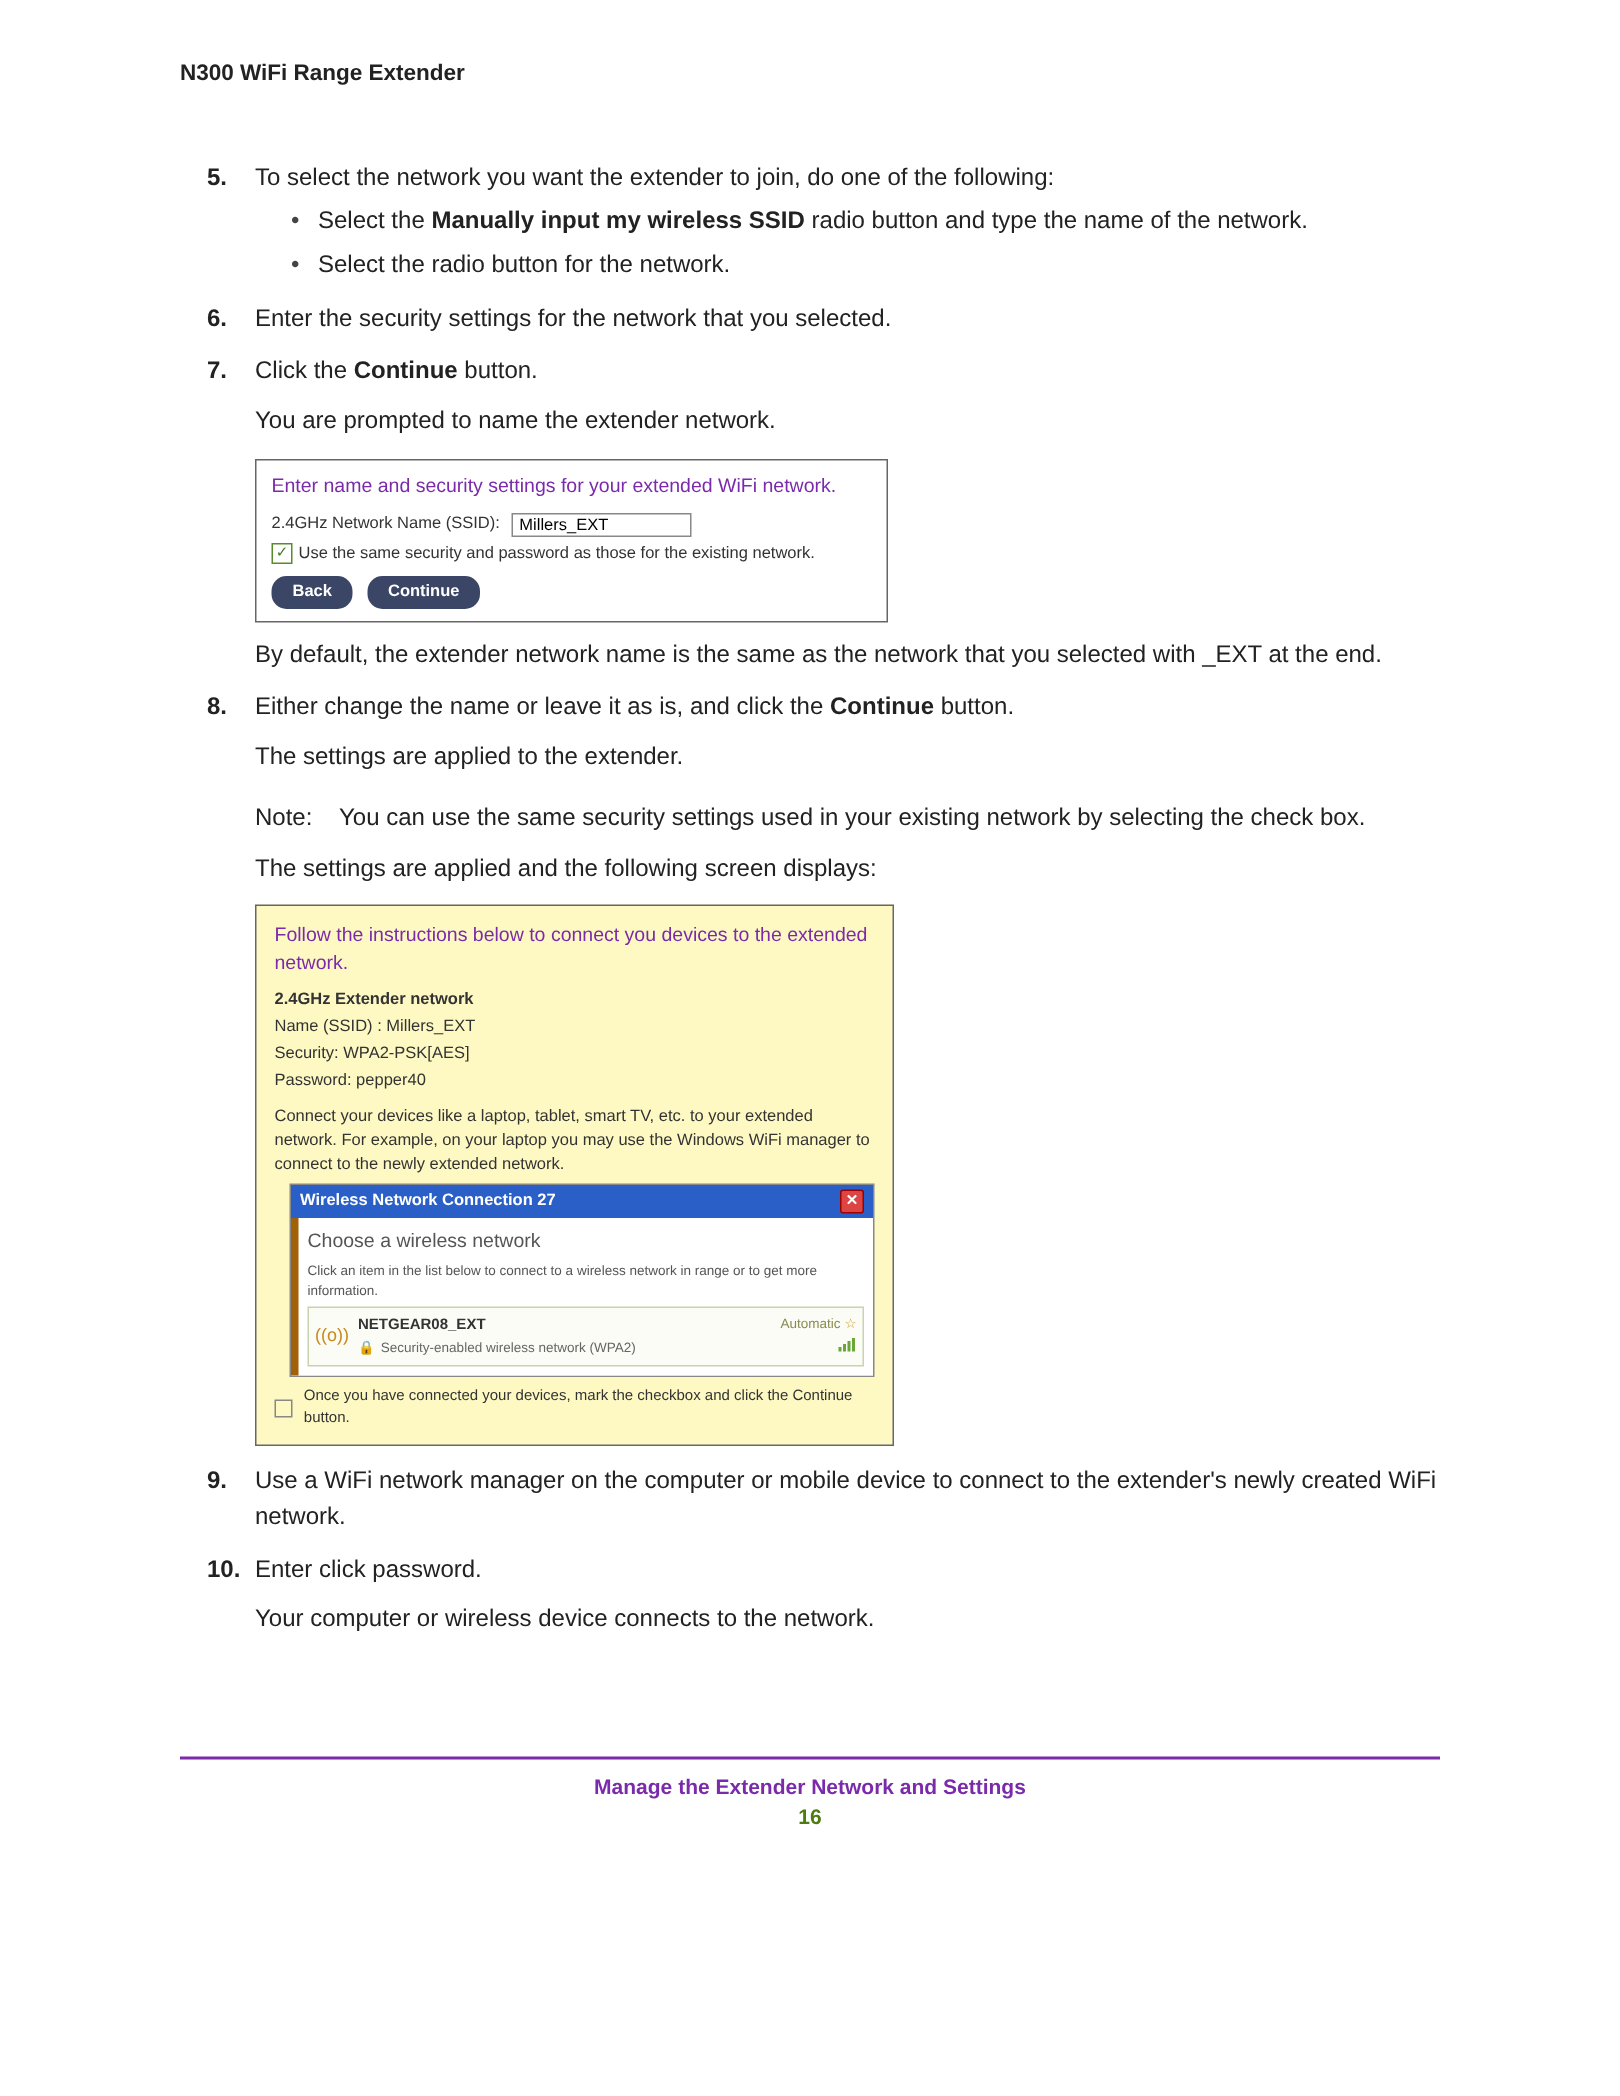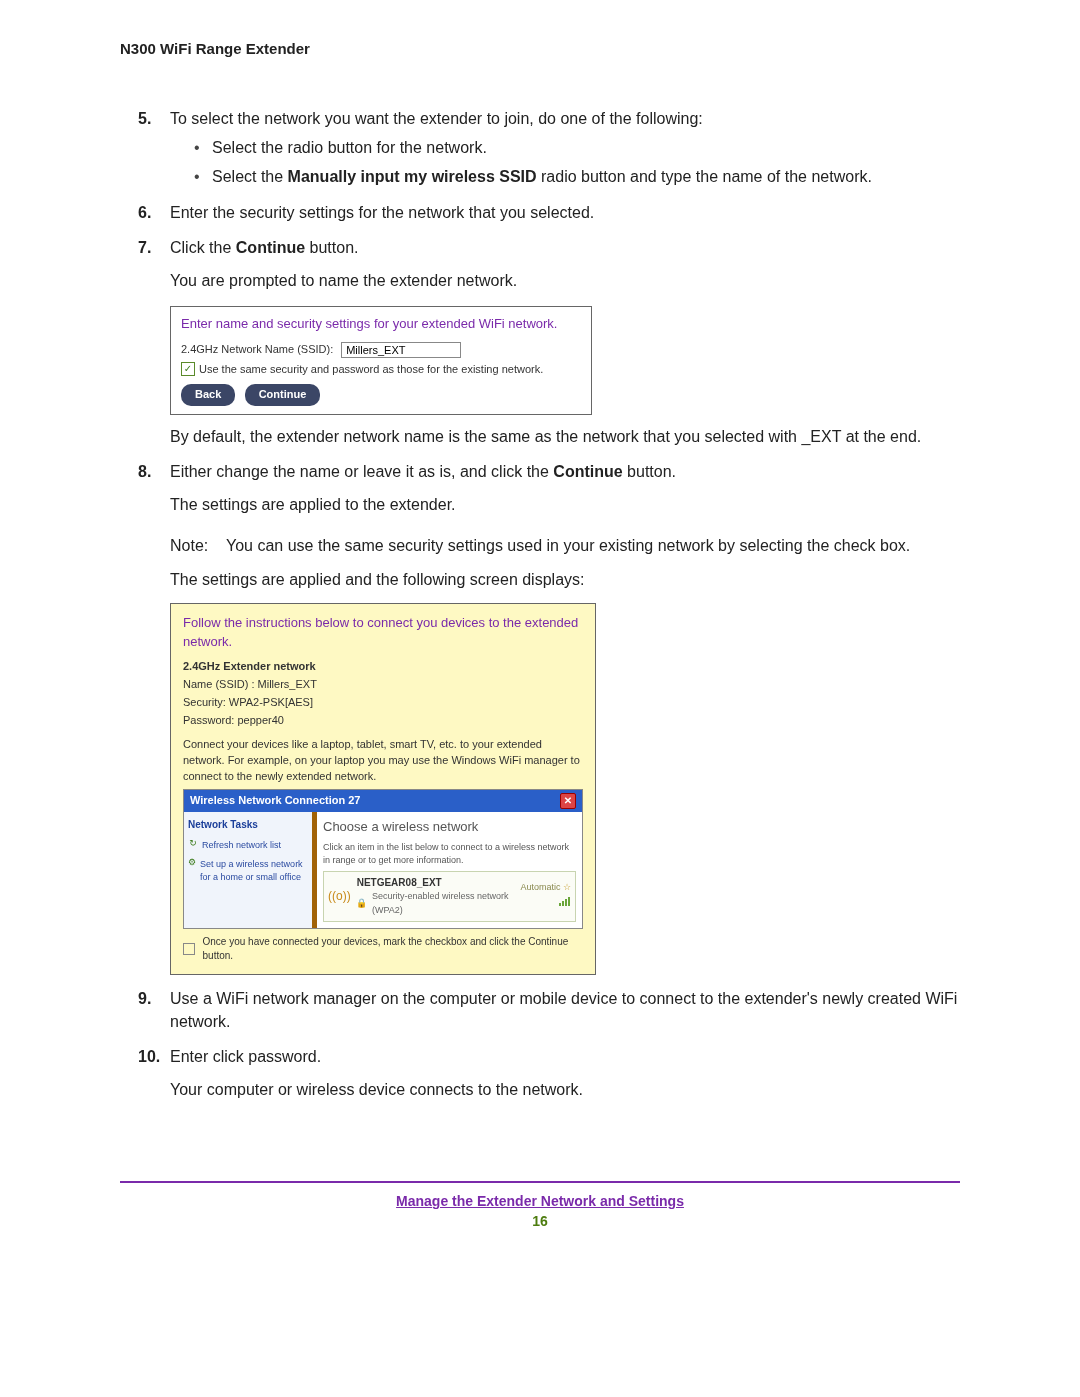--- a/index.html
+++ b/index.html
@@ -146,20 +146,21 @@
     margin: 2px 0;
   }
   .info-strong {
     font-weight: bold;
     font-size: 11px;
     margin: 4px 0 2px 0;
   }
   .xp-window {
     border: 1px solid #888;
     margin-top: 4px;
+    margin-left: 10px;
   }
   .xp-title {
     background: #2a5fc8;
     color: #fff;
     font-size: 11px;
     font-weight: bold;
     padding: 3px 6px;
     display: flex;
     align-items: center;
     justify-content: space-between;
@@ -253,21 +254,20 @@
   .footer-rule {
     border-top: 2px solid #7a2aaa;
     margin-top: 80px;
     padding-top: 10px;
     text-align: center;
   }
   .footer-text {
     color: #7a2aaa;
     font-weight: bold;
     font-size: 14px;
-    text-decoration: underline;
   }
   .page-num {
     color: #4d7c0f;
     font-weight: bold;
     font-size: 14px;
     margin-top: 4px;
   }
   .task-ico {
     width: 10px; height: 10px;
     display: inline-flex;
@@ -282,24 +282,24 @@
 
 <div class="page">
   <div class="header-title">N300 WiFi Range Extender</div>
 
   <ol class="steps">
 
     <li>
       <span class="num">5.</span>
       <span>To select the network you want the extender to join, do one of the following:</span>
       <ul class="bullets">
-        <li>Select the radio button for the network.</li>
         <li>
           <span>Select the </span><span class="b">Manually input my wireless SSID</span><span> radio button and type the name of the network.</span>
         </li>
+        <li>Select the radio button for the network.</li>
       </ul>
     </li>
 
     <li>
       <span class="num">6.</span>
       <span>Enter the security settings for the network that you selected.</span>
     </li>
 
     <li>
       <span class="num">7.</span>
@@ -348,31 +348,20 @@
         <div class="infoline">Security: WPA2-PSK[AES]</div>
         <div class="infoline">Password: pepper40</div>
         <div class="infoline" style="margin-top:8px">Connect your devices like a laptop, tablet, smart TV, etc. to your extended network. For example, on your laptop you may use the Windows WiFi manager to connect to the newly extended network.</div>
 
         <div class="xp-window">
           <div class="xp-title">
             <span>Wireless Network Connection 27</span>
             <span class="xp-close">✕</span>
           </div>
           <div class="xp-body">
-            <div class="xp-side">
-              <div class="xp-side-title">Network Tasks</div>
-              <div class="xp-task">
-                <span class="task-ico">↻</span>
-                <span>Refresh network list</span>
-              </div>
-              <div class="xp-task">
-                <span class="task-ico">⚙</span>
-                <span>Set up a wireless network for a home or small office</span>
-              </div>
-            </div>
             <div class="xp-main">
               <div class="xp-main-title">Choose a wireless network</div>
               <div class="xp-main-sub">Click an item in the list below to connect to a wireless network in range or to get more information.</div>
               <div class="xp-net-item">
                 <span class="wifi-icon">((o))</span>
                 <div style="flex:1">
                   <div style="font-size:10px;font-weight:bold">NETGEAR08_EXT</div>
                   <div style="font-size:9px;color:#666;display:flex;align-items:center;gap:4px">
                     <span style="color:#c8a030">🔒</span>
                     <span>Security-enabled wireless network (WPA2)</span>

